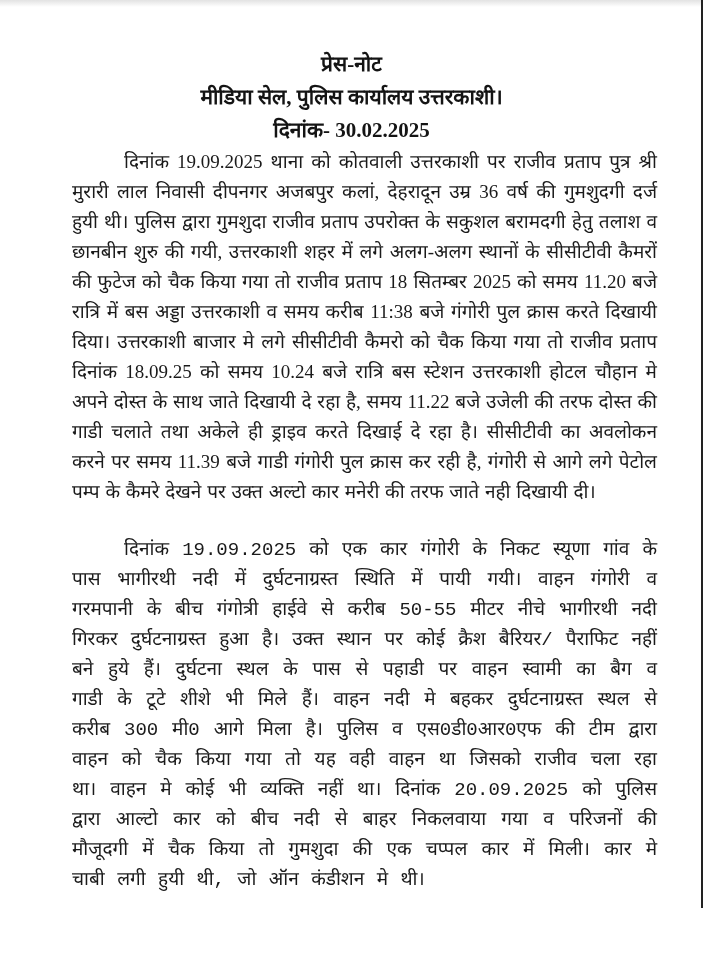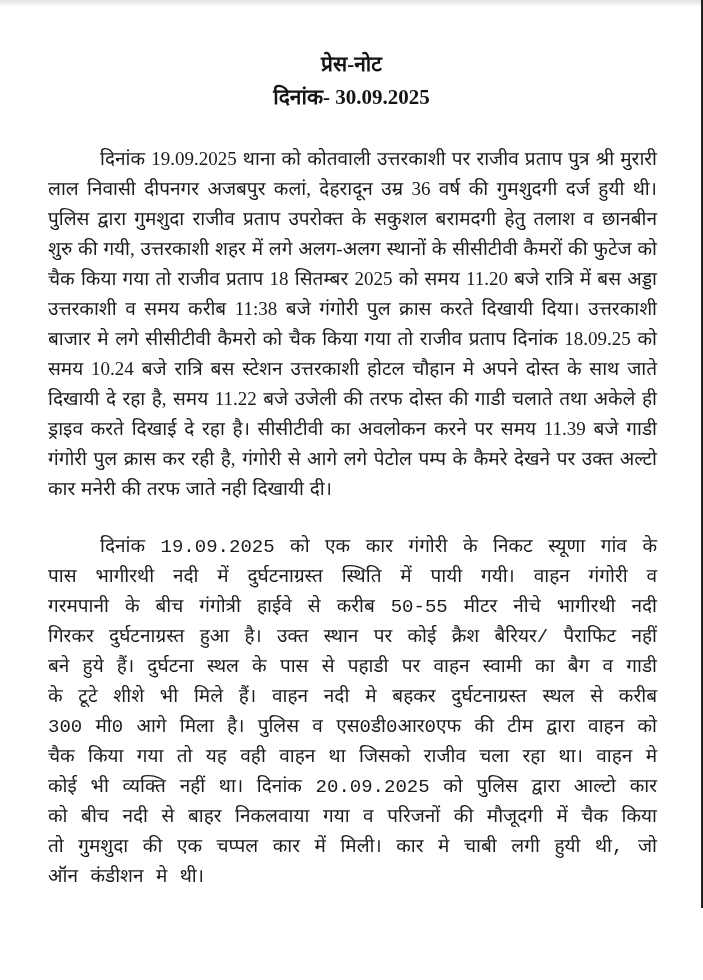--- a/index.html
+++ b/index.html
@@ -33,22 +33,21 @@
   }
   .header {
     padding-top: 48px;
     text-align: center;
     font-weight: bold;
     font-size: 21px;
     line-height: 33px;
     color: #141414;
   }
   .content {
-    margin-top: 30px;
-    padding-left: 48px;
+    padding-left: 72px;
     padding-right: 46px;
   }
   .para {
     margin: 0;
     font-size: 19px;
     line-height: 30px;
     text-align: justify;
     text-indent: 52px;
     color: #1a1a1a;
     word-spacing: 1px;
@@ -60,20 +59,21 @@
 </style>
 </head>
 <body>
 
 <div class="page">
   <div class="top-edge"></div>
   <div class="right-edge"></div>
 
   <div class="header">
     <div>प्रेस-नोट</div>
-    <div>दिनांक- 30.09.2025</div>
+    <div>मीडिया सेल, पुलिस कार्यालय उत्तरकाशी।</div>
+    <div>दिनांक- 30.02.2025</div>
   </div>
 
   <div class="content">
     <p class="para">दिनांक 19.09.2025 थाना को कोतवाली उत्तरकाशी पर राजीव प्रताप पुत्र श्री मुरारी लाल निवासी दीपनगर अजबपुर कलां, देहरादून उम्र 36 वर्ष की गुमशुदगी दर्ज हुयी थी। पुलिस द्वारा गुमशुदा राजीव प्रताप उपरोक्त के सकुशल बरामदगी हेतु तलाश व छानबीन शुरु की गयी, उत्तरकाशी शहर में लगे अलग-अलग स्थानों के सीसीटीवी कैमरों की फुटेज को चैक किया गया तो राजीव प्रताप 18 सितम्बर 2025 को समय 11.20 बजे रात्रि में बस अड्डा उत्तरकाशी व समय करीब 11:38 बजे गंगोरी पुल क्रास करते दिखायी दिया। उत्तरकाशी बाजार मे लगे सीसीटीवी कैमरो को चैक किया गया तो राजीव प्रताप दिनांक 18.09.25 को समय 10.24 बजे रात्रि बस स्टेशन उत्तरकाशी होटल चौहान मे अपने दोस्त के साथ जाते दिखायी दे रहा है, समय 11.22 बजे उजेली की तरफ दोस्त की गाडी चलाते तथा अकेले ही ड्राइव करते दिखाई दे रहा है। सीसीटीवी का अवलोकन करने पर समय 11.39 बजे गाडी गंगोरी पुल क्रास कर रही है, गंगोरी से आगे लगे पेटोल पम्प के कैमरे देखने पर उक्त अल्टो कार मनेरी की तरफ जाते नही दिखायी दी।</p>
     <p class="para">दिनांक 19.09.2025 को एक कार गंगोरी के निकट स्यूणा गांव के पास भागीरथी नदी में दुर्घटनाग्रस्त स्थिति में पायी गयी। वाहन गंगोरी व गरमपानी के बीच गंगोत्री हाईवे से करीब 50-55 मीटर नीचे भागीरथी नदी गिरकर दुर्घटनाग्रस्त हुआ है। उक्त स्थान पर कोई क्रैश बैरियर/ पैराफिट नहीं बने हुये हैं। दुर्घटना स्थल के पास से पहाडी पर वाहन स्वामी का बैग व गाडी के टूटे शीशे भी मिले हैं। वाहन नदी मे बहकर दुर्घटनाग्रस्त स्थल से करीब 300 मी0 आगे मिला है।  पुलिस व एस0डी0आर0एफ की टीम द्वारा वाहन को चैक किया गया तो यह वही वाहन था जिसको राजीव चला रहा था। वाहन मे कोई भी व्यक्ति नहीं था। दिनांक 20.09.2025 को पुलिस द्वारा आल्टो कार को बीच नदी से बाहर निकलवाया गया व परिजनों की मौजूदगी में चैक किया तो गुमशुदा की एक चप्पल कार में मिली। कार मे चाबी लगी हुयी थी, जो ऑन कंडीशन मे थी।</p>
   </div>
 </div>
 
 </body></html>

